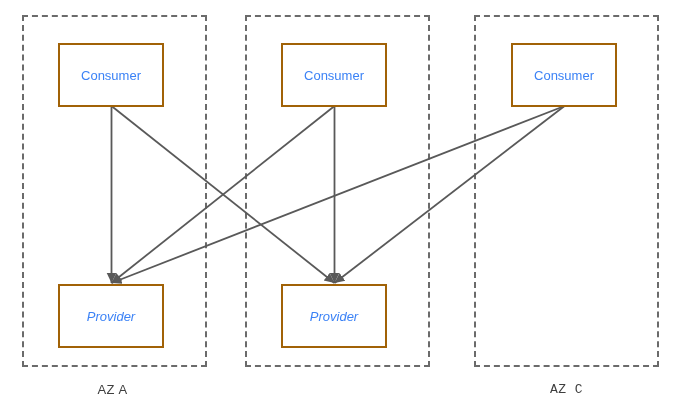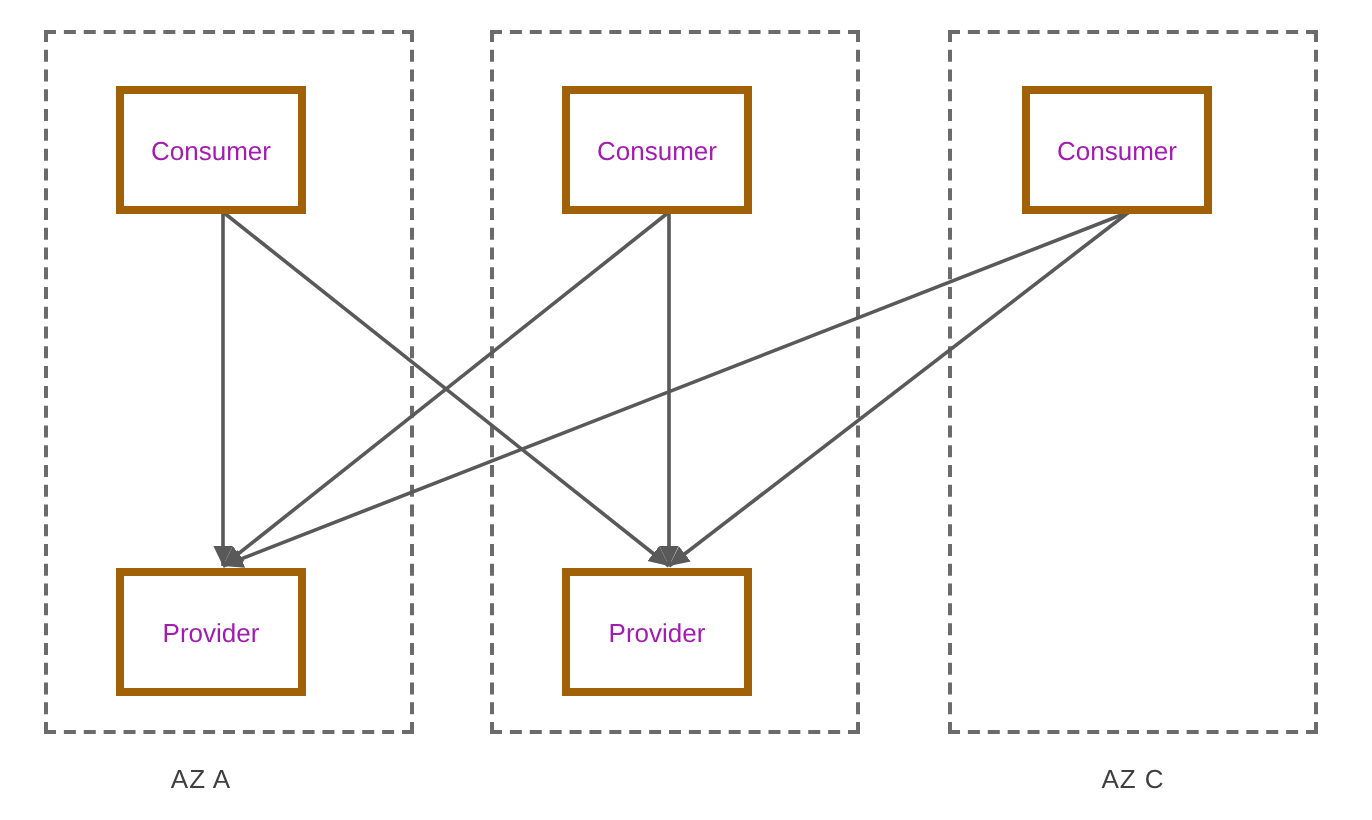--- a/index.html
+++ b/index.html
@@ -29,39 +29,39 @@
   .zone-c { left: 474px; }
   .zone-label {
     position: absolute;
     top: 382px;
     width: 185px;
     text-align: center;
     font-size: 13px;
     color: #3f3f3f;
     letter-spacing: 0.5px;
   }
-  .label-a { left: 8px; }
+  .label-a { left: 20px; }
   .label-b { left: 245px; }
-  .label-c { left: 474px; }
+  .label-c { left: 474px; font-family: Liberation Mono, monospace; }
   .node {
     position: absolute;
-    width: 95px;
+    width: 106px;
     height: 64px;
-    border: 4px solid #a16207;
+    border: 2px solid #a16207;
     box-sizing: border-box;
     background: #ffffff;
     display: flex;
     align-items: center;
     justify-content: center;
     font-size: 13px;
-    color: #a21caf;
+    color: #3b82f6;
     z-index: 2;
   }
   .node-consumer { top: 43px; }
-  .node-provider { top: 284px; }
+  .node-provider { top: 284px; font-style: italic; }
   .col-a { left: 58px; }
   .col-b { left: 281px; }
   .col-c { left: 511px; }
   #edge-layer {
     position: absolute;
     top: 0;
     left: 0;
     width: 686px;
     height: 410px;
     pointer-events: none;

